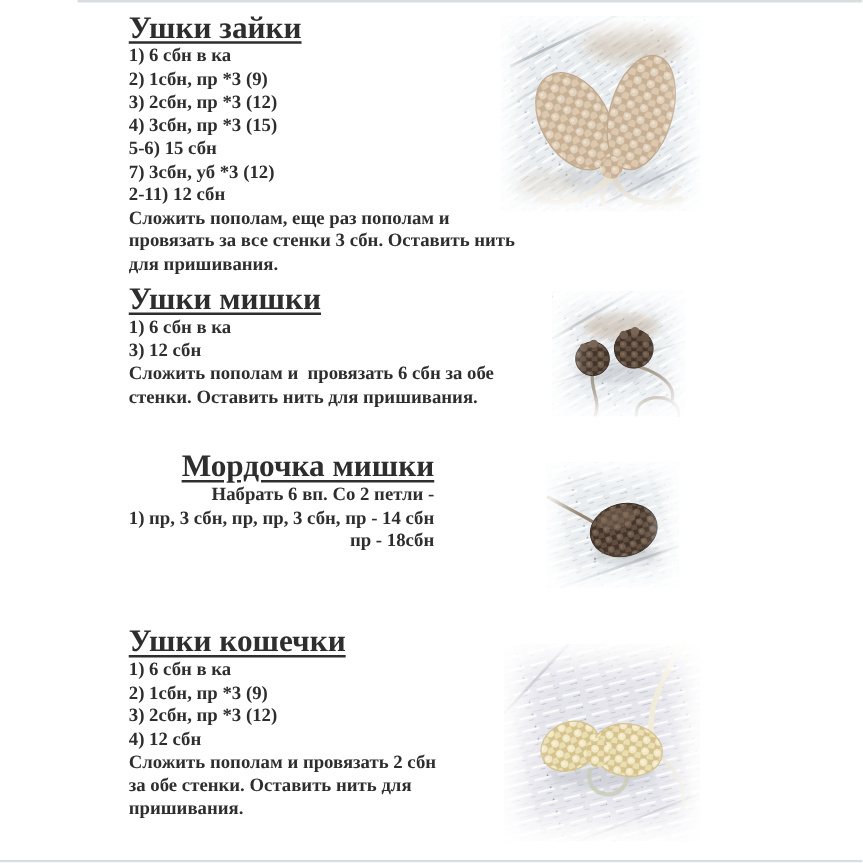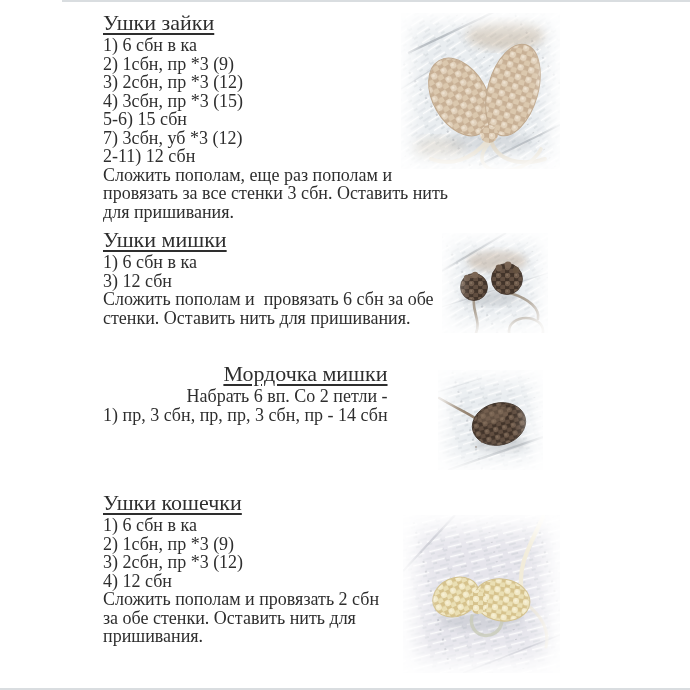--- a/index.html
+++ b/index.html
@@ -9,46 +9,46 @@
     font-family:"Liberation Serif","DejaVu Serif",serif;
     color:#2e2e2e;
   }
   .edge-line{position:absolute;background:#d9dde0;}
   #edge-top{top:0;left:62px;right:0;height:2px;}
   #edge-bottom{bottom:0;left:0;right:0;height:2px;}
 
   .pattern-section{position:absolute;left:103px;}
   .pattern-section h2{
     margin:0 0 3px 0;
-    font-size:22px;line-height:21px;font-weight:normal;
+    font-size:25px;line-height:21px;font-weight:bold;
     text-decoration:underline;
     text-underline-offset:3px;
     text-decoration-thickness:1.5px;
   }
   .line{
-    font-size:18px;line-height:18.5px;font-weight:normal;
+    font-size:15px;line-height:18.5px;font-weight:bold;
     white-space:pre;
   }
 
   .photo{position:absolute;overflow:hidden;}
   .photo svg{display:block;}
   .photo::after{
     content:"";position:absolute;inset:0;pointer-events:none;
     box-shadow:inset 0 0 18px 12px rgba(255,255,255,0.95);
   }
   #photo-bunny{left:401px;top:13px;width:159px;height:156px;}
   #photo-bear-ears{left:442px;top:233px;width:106px;height:100px;}
   #photo-bear-muzzle{left:438px;top:370px;width:105px;height:100px;}
   #photo-cat-ears{left:403px;top:515px;width:157px;height:158px;}
   #photo-cat-ears::after{box-shadow:inset 0 0 22px 16px rgba(255,255,255,0.97);}
 
   #section-bunny-ears{top:12px;}
   #section-bear-ears{top:229px;}
   #section-bear-muzzle{top:363px;text-align:right;}
-  #section-cat-ears{top:492px;}
+  #section-cat-ears{top:503px;}
 </style>
 </head>
 <body style="color: rgb(46, 46, 46);">
 
 <svg width="0" height="0" style="position:absolute" aria-hidden="true">
   <defs>
     <filter id="soft3">
         <feGaussianBlur stdDeviation="3"></feGaussianBlur>
       </filter>
     <filter id="soft5">
@@ -111,20 +111,21 @@
       <div class="line">Сложить пополам и  провязать 6 сбн за обе</div>
       <div class="line">стенки. Оставить нить для пришивания.</div>
     </div>
 </section>
 
 <section class="pattern-section" id="section-bear-muzzle">
   <h2>Мордочка мишки</h2>
   <div>
       <div class="line">Набрать 6 вп. Со 2 петли -</div>
       <div class="line">1) пр, 3 сбн, пр, пр, 3 сбн, пр - 14 сбн</div>
+      <div class="line">пр - 18сбн</div>
     </div>
 </section>
 
 <section class="pattern-section" id="section-cat-ears">
   <h2>Ушки кошечки</h2>
   <div>
       <div class="line">1) 6 сбн в ка</div>
       <div class="line">2) 1сбн, пр *3 (9)</div>
       <div class="line">3) 2сбн, пр *3 (12)</div>
       <div class="line">4) 12 сбн</div>

